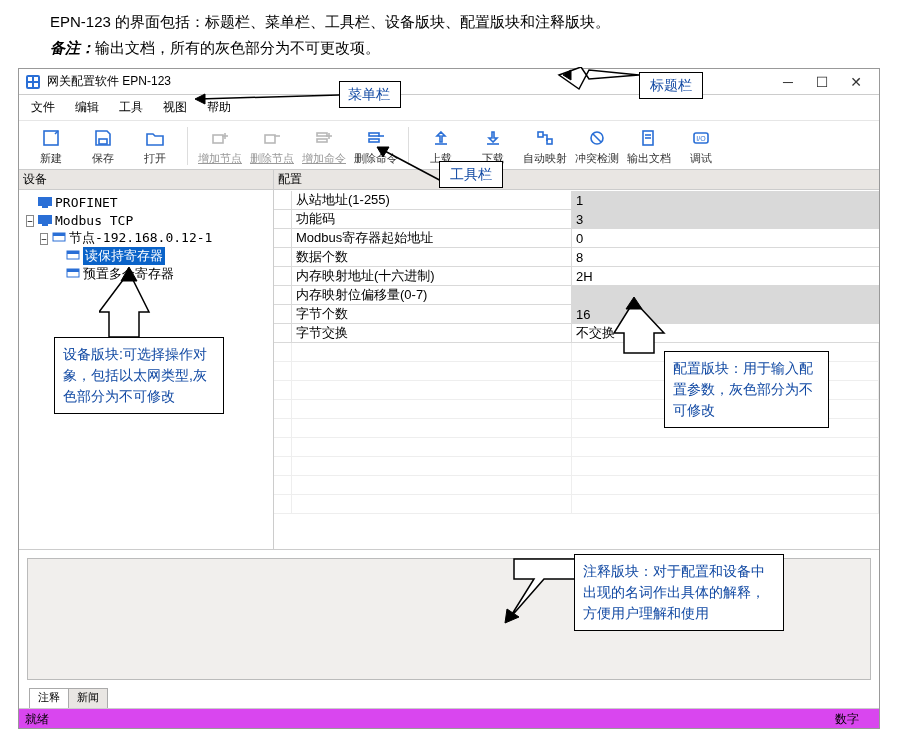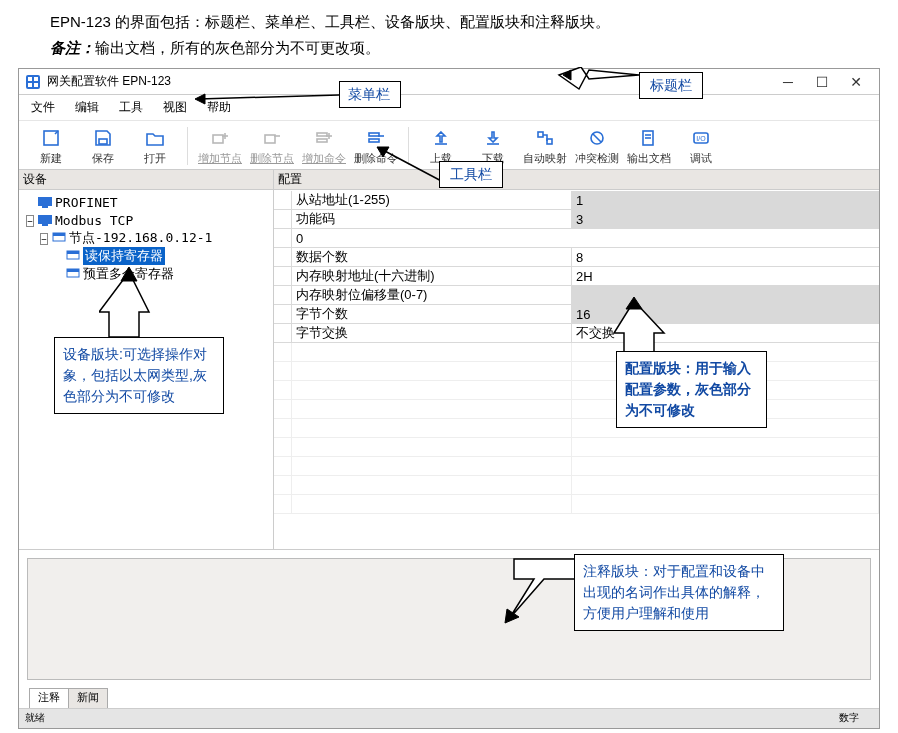--- a/index.html
+++ b/index.html
@@ -47,21 +47,21 @@
 .cfg-row.blank .cell-b, .cfg-row.blank .cell-a, .cfg-row.blank .cell-c { border-right:1px solid #eee; }
 .cfg-row.blank { border-bottom:1px solid #eee; }
 
 .comment-panel { height: 138px; padding: 8px; background:#fff; }
 .comment-inner { width:100%; height:100%; border:1px solid #bbb; background:#f1efed; padding:4px; font-size:12px; }
 
 .bottom-tabs { display:flex; height:20px; padding-left:10px; font-size:11px; border-top: none; background:#fff; }
 .bottom-tabs .tab { border:1px solid #aaa; border-bottom:none; padding:1px 8px; margin-right:-1px; background:#fff;}
 .bottom-tabs .tab.inactive { background:#e9e6e3; }
 
-.statusbar { display:flex; height:20px; border-top:1px solid #ccc; background:#e5e5e5; font-size:10px; }
+.statusbar { display:flex; height:20px; border-top:1px solid #ccc; background:#d946ef; font-size:12px; }
 .statusbar .sleft { padding:2px 6px; flex:0 0 auto;}
 .statusbar .sfill { flex:1; }
 .statusbar .sright { padding:2px 20px 2px 6px; }
 
 
 .callout { position:absolute; border:1.5px solid #000; background:#fff; padding:6px 8px; font-size:14px; color:#1149a3; line-height:1.5; z-index:20; }
 .callout.simple { padding:2px 10px; }
 svg.arrow { position:absolute; z-index:19; pointer-events:none; }
 svg.arrow path, svg.arrow line, svg.arrow polygon { stroke:#000; fill:#fff; }
 svg.arrow .tail { fill:#fff; stroke:#000; stroke-width:1.5; }
@@ -302,20 +302,21 @@
             <div class="cell-b">从站地址(1-255)</div>
             <div class="cell-c">1</div>
           </div>
           <div class="cfg-row readonly">
             <div class="cell-a"></div>
             <div class="cell-b">功能码</div>
             <div class="cell-c">3</div>
           </div>
           <div class="cfg-row">
             <div class="cell-a"></div>
+            <div class="cell-b">Modbus寄存器起始地址</div>
             <div class="cell-c">0</div>
           </div>
           <div class="cfg-row">
             <div class="cell-a"></div>
             <div class="cell-b">数据个数</div>
             <div class="cell-c">8</div>
           </div>
           <div class="cfg-row">
             <div class="cell-a"></div>
             <div class="cell-b">内存映射地址(十六进制)</div>
@@ -417,21 +418,21 @@
       <line x1="78" y1="45" x2="12" y2="10" stroke="#000" stroke-width="1.5"></line>
       <polygon class="head" points="8,8 20,8 14,18"></polygon>
     </svg>
 
   <div class="callout" style="left:35px; top:268px; width:170px;">设备版块:可选择操作对象，包括以太网类型,灰色部分为不可修改</div>
   <svg class="arrow" style="left:80px; top:188px;" width="90" height="85">
       <polygon class="tail" points="10,80 10,55 0,55 30,15 50,55 40,55 40,80"></polygon>
       <polygon class="head" points="30,10 22,24 38,24"></polygon>
     </svg>
 
-  <div class="callout" style="left:597px; top:282px; width:151px;font-weight:bold;">配置版块：用于输入配置参数，灰色部分为不可修改</div>
+  <div class="callout" style="left:645px; top:282px; width:165px;">配置版块：用于输入配置参数，灰色部分为不可修改</div>
   <svg class="arrow" style="left:560px; top:222px;" width="90" height="70">
       <polygon class="tail" points="75,62 75,42 85,42 55,10 35,42 45,42 45,62"></polygon>
       <polygon class="head" points="55,6 47,18 63,18"></polygon>
     </svg>
 
   <div class="callout" style="left:555px; top:485px; width:210px;">注释版块：对于配置和设备中出现的名词作出具体的解释，方便用户理解和使用</div>
   <svg class="arrow" style="left:470px; top:470px;" width="110" height="90">
       <polygon class="tail" points="95,20 95,40 55,40 20,80 45,40 25,40 25,20"></polygon>
       <polygon class="head" points="16,84 18,70 30,78"></polygon>
     </svg>

